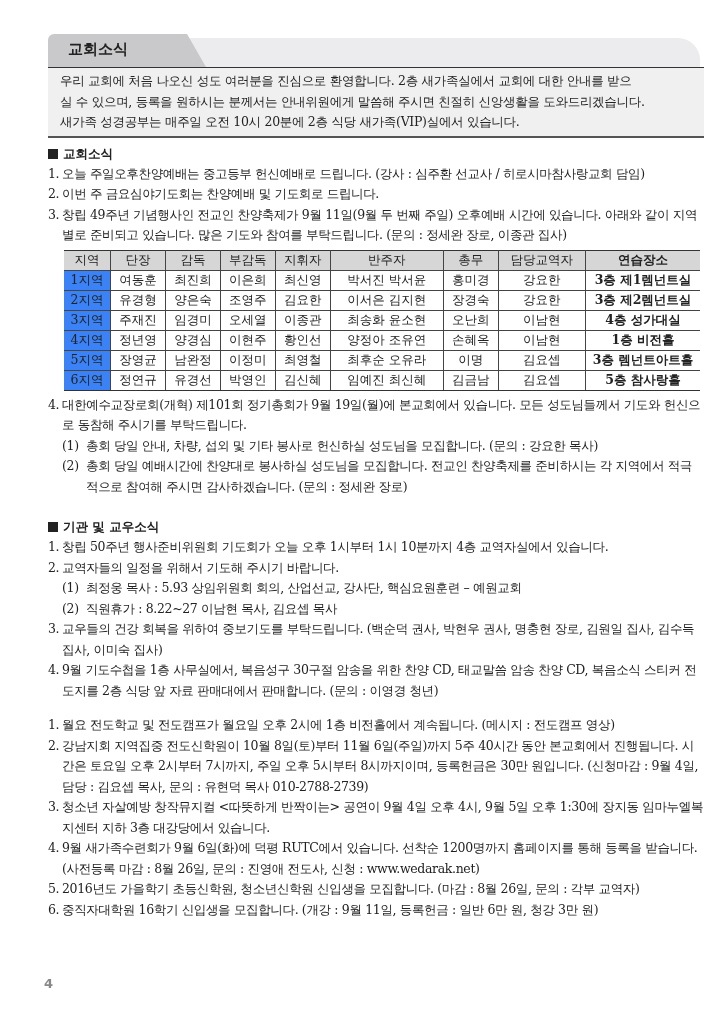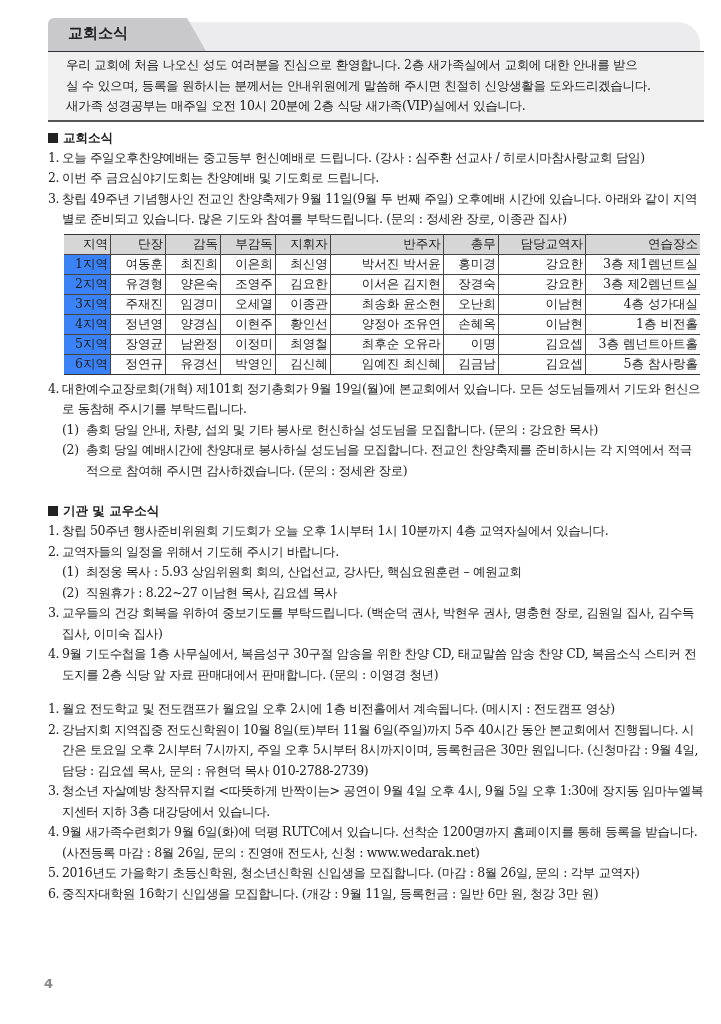--- a/index.html
+++ b/index.html
@@ -1,64 +1,64 @@
 <!DOCTYPE html>
 <html><head>
 <meta charset="utf-8">
 <style>
   html, body { margin: 0; padding: 0; background: #ffffff; }
   body {
     width: 721px; height: 1024px; position: relative; overflow: hidden;
     font-family: "DejaVu Serif", "Liberation Serif", serif;
     color: #222; font-size: 12.5px;
   }
-  .page { position: absolute; left: 48px; top: 18px; width: 656px; }
+  .page { position: absolute; left: 48px; top: 34px; width: 656px; }
   .header-bar { position: relative; height: 33px; }
   .header-bg {
     position: absolute; left: 0; top: 4px; width: 652px; height: 29px;
     background: #ececee; border-radius: 6px 22px 0 0;
   }
   .header-tab {
     position: absolute; left: 0; top: 0; width: 158px; height: 33px;
     background: #c9c9cb; border-radius: 6px 0 0 0;
     clip-path: polygon(0 0, 88% 0, 100% 100%, 0 100%);
   }
   .header-title {
     position: absolute; left: 20px; top: 6px;
     font-family: "DejaVu Sans", "Liberation Sans", sans-serif;
     font-weight: bold; font-size: 15px; color: #222;
   }
   .intro {
     background: #f0f0f0; border-top: 1.5px solid #333; border-bottom: 2px solid #555;
-    padding: 3px 12px 3px 18px; line-height: 20.5px; font-size: 12.5px;
+    padding: 3px 12px 3px 12px; line-height: 20.5px; font-size: 12.5px;
     letter-spacing: -0.3px;
   }
   .sec-head {
     font-family: "DejaVu Sans", "Liberation Sans", sans-serif;
     font-weight: bold; font-size: 12.5px; margin-top: 6px; line-height: 20px;
     display: flex; align-items: center;
   }
   .sq { display: inline-block; width: 10px; height: 10px; background: #222; margin-right: 5px; }
   .items { margin: 0; padding: 0; list-style: none; }
   .item { display: flex; line-height: 20.5px; letter-spacing: -0.35px; }
   .num { width: 14px; flex: none; }
   .txt { flex: 1; }
   .sub { display: flex; line-height: 20.5px; padding-left: 14px; letter-spacing: -0.35px; }
   .subnum { width: 24px; flex: none; }
   table.regions {
     margin: 4px 0 4px 16px; border-collapse: collapse; width: 636px;
-    font-size: 12.5px; text-align: right;
+    font-size: 12.5px; text-align: center;
   }
   table.regions td, table.regions th {
     border: 1px solid #444; height: 19px; padding: 0 2px; font-weight: normal; white-space: nowrap;
   }
   table.regions tr:first-child th, table.regions tr:first-child td { border-top: 1.5px solid #333; }
   table.regions tr:last-child td { border-bottom: 1.5px solid #333; }
   table.regions td:first-child, table.regions th:first-child { border-left: none; }
-  table.regions td:last-child, table.regions th:last-child { border-right: none; }
+  table.regions td:last-child, table.regions th:last-child { border-right: none; font-weight: bold; }
   table.regions th { background: #d6d6d6; }
   table.regions td.region { background: #3b82f6; }
   .gap { height: 14px; }
   .page-number {
     position: absolute; left: 44px; top: 976px; font-family: "DejaVu Sans", "Liberation Sans", sans-serif;
     font-weight: bold; font-size: 13px; color: #888;
   }
 </style>
 </head>
 <body>

